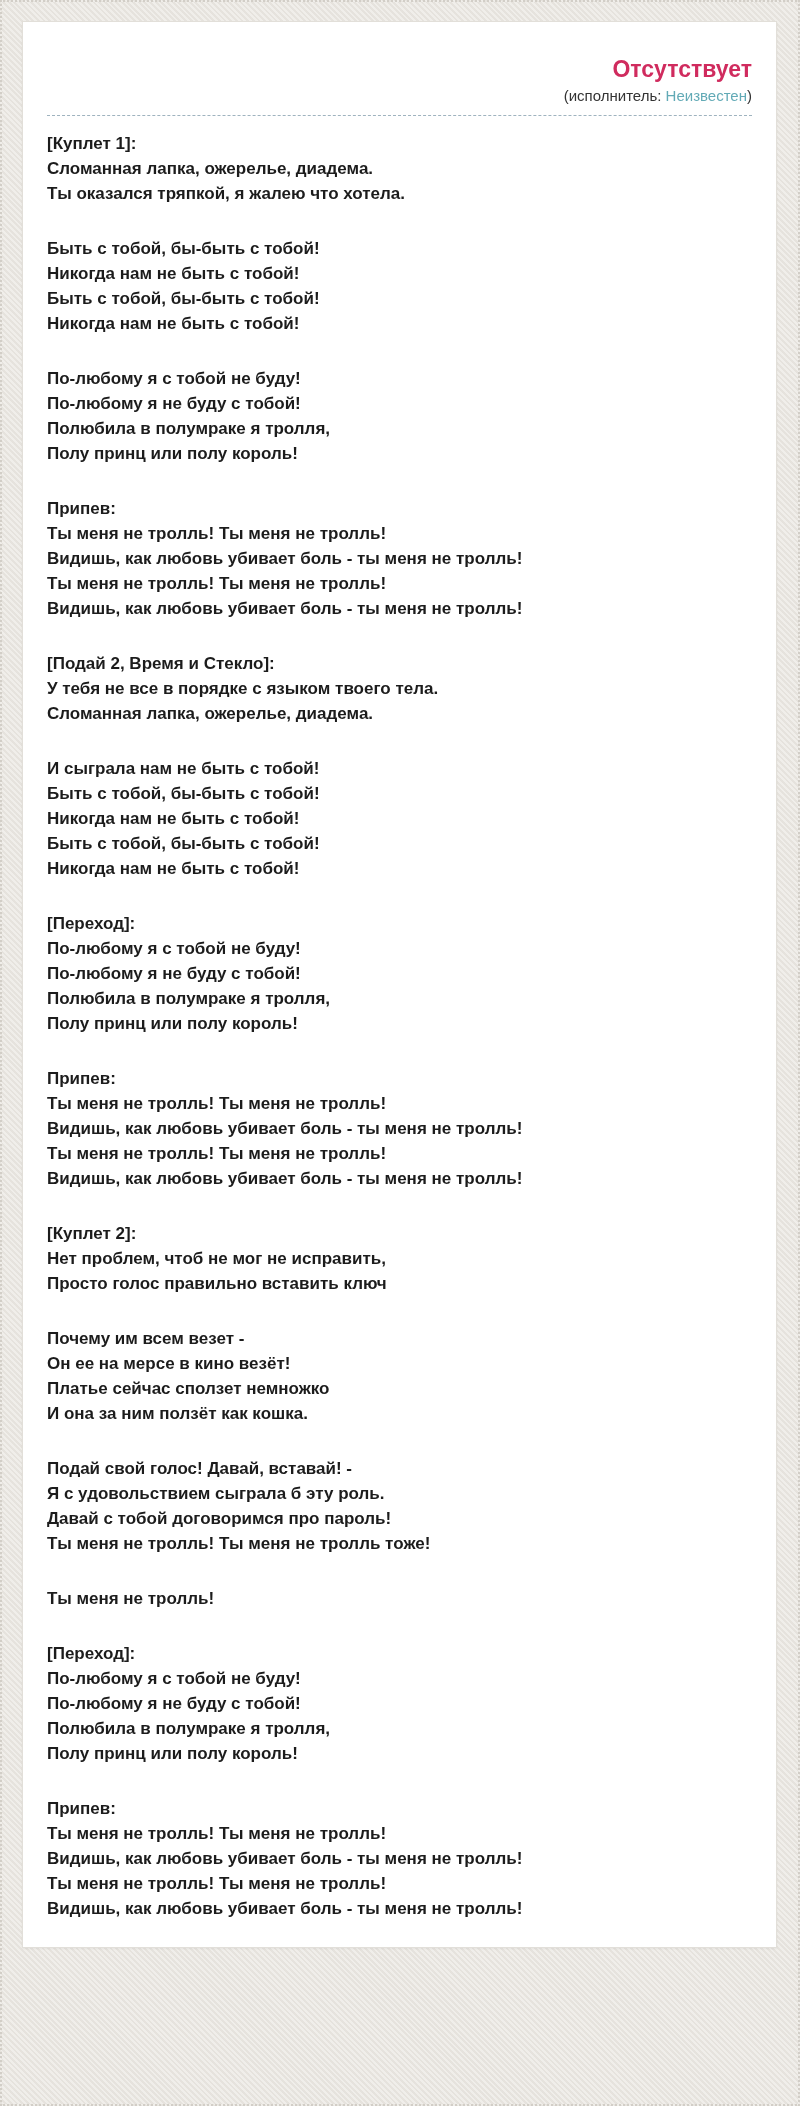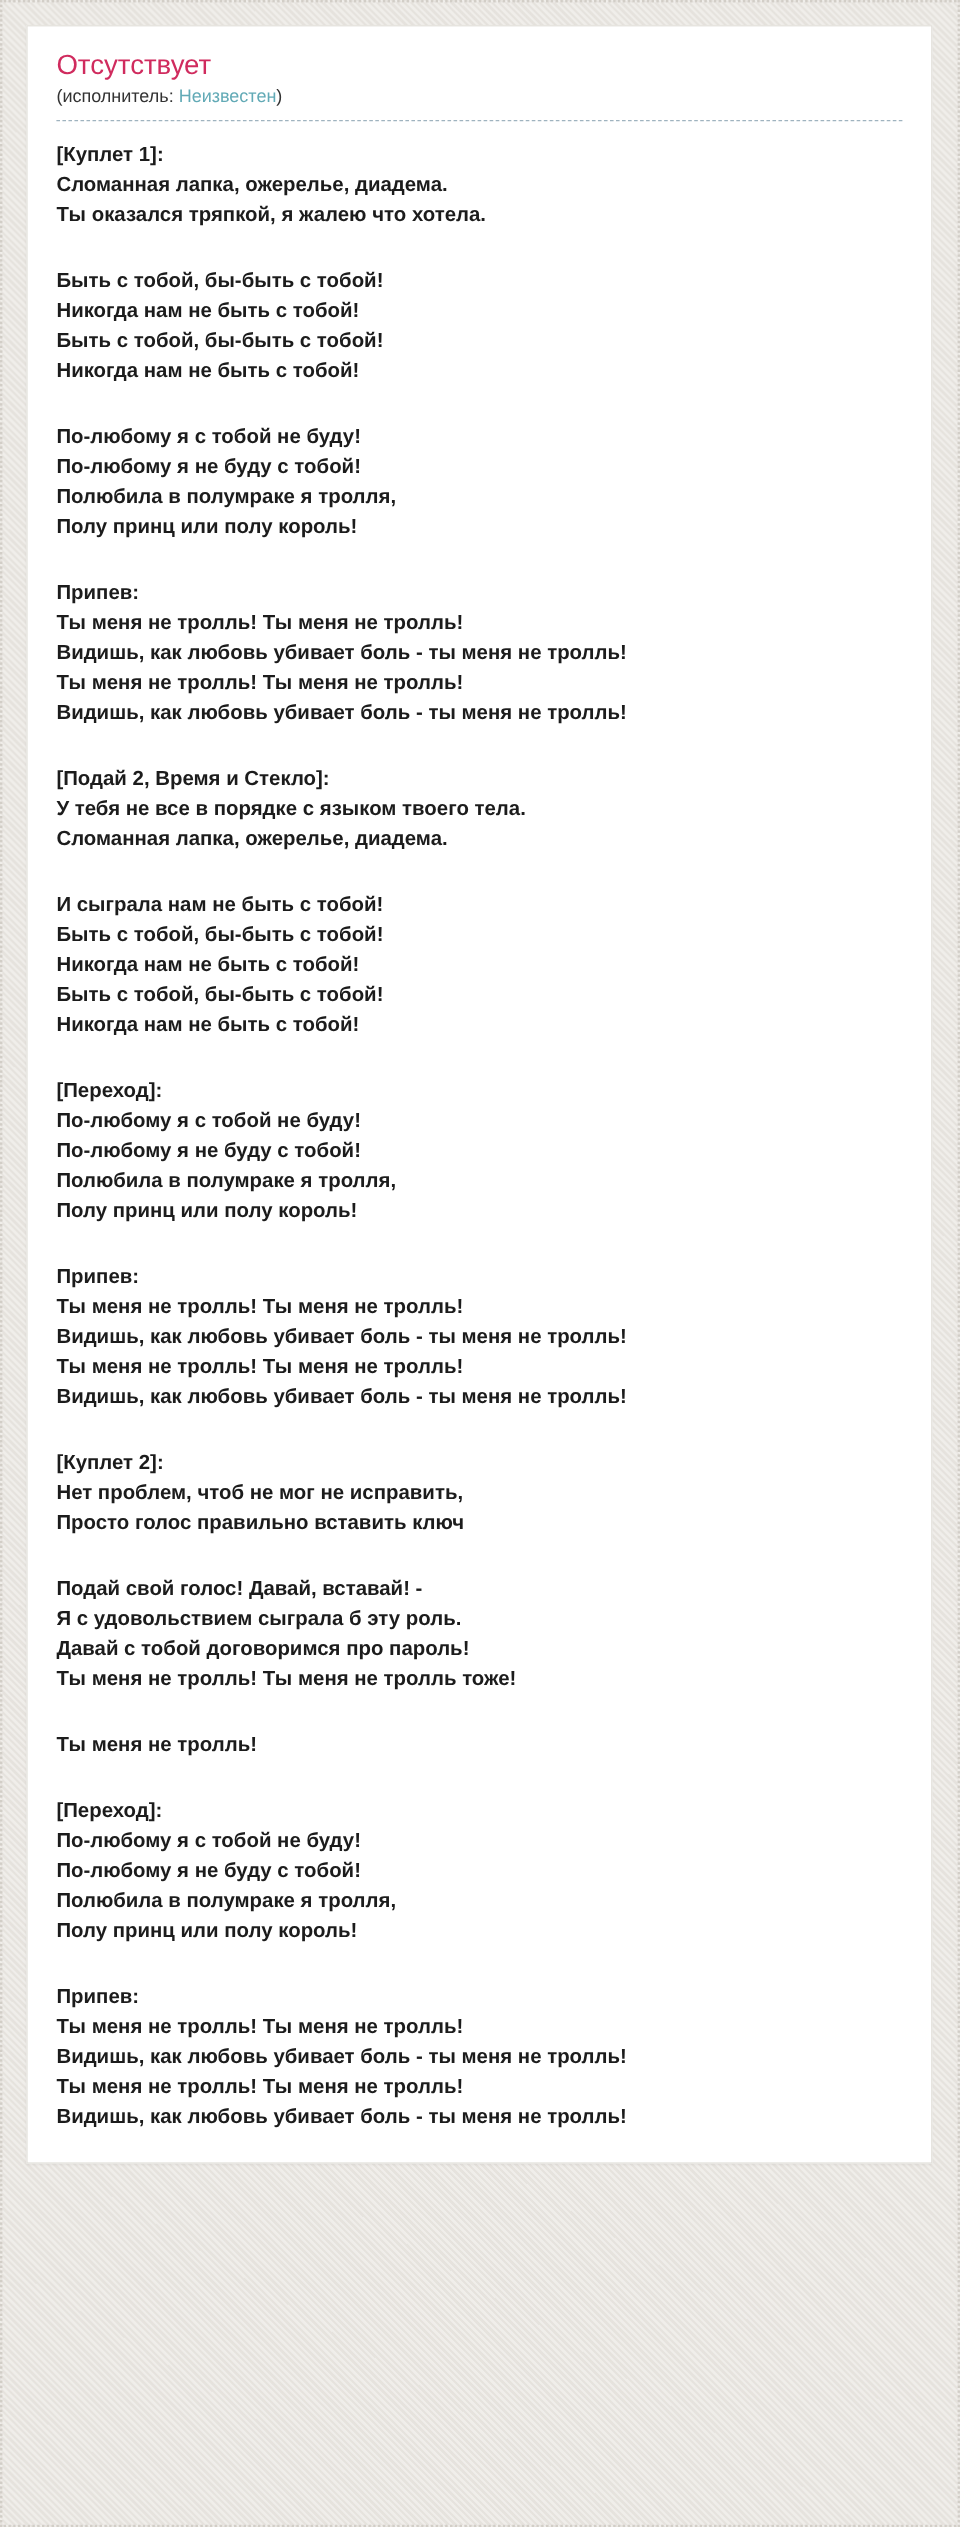--- a/index.html
+++ b/index.html
@@ -26,35 +26,37 @@
     border: 1px solid #e2dfd9;
     box-shadow: 0 1px 2px rgba(0,0,0,0.05);
     margin: 19px 21px 0 20px;
     padding: 10px 24px 26px 24px;
   }
   .song-header {
     border-bottom: 1px dashed #9fb3bf;
     padding-bottom: 9px;
   }
   h1.song-title {
-    margin: 9px 0 3px 0;
+    margin: 24px 0 3px 0;
     font-size: 23px;
     line-height: 27px;
-    font-weight: 400;
+    font-weight: 700;
+    text-align: right;
   }
   a.title-link {
     color: #d02b5e;
     text-decoration: none;
     cursor: pointer;
   }
   .artist-line {
     margin: 0;
     font-size: 15px;
     line-height: 20px;
     color: #333333;
+    text-align: right;
   }
   a.artist-link {
     color: #62aab6;
     text-decoration: none;
     cursor: pointer;
   }
   .lyrics {
     margin-top: 15px;
     color: #1c1c1c;
     font-size: 17px;
@@ -82,20 +84,21 @@
     <div class="lyrics">
         <p class="stanza"><span>[Куплет 1]:</span><br><span>Сломанная лапка, ожерелье, диадема.</span><br><span>Ты оказался тряпкой, я жалею что хотела.</span></p>
         <p class="stanza"><span>Быть с тобой, бы-быть с тобой!</span><br><span>Никогда нам не быть с тобой!</span><br><span>Быть с тобой, бы-быть с тобой!</span><br><span>Никогда нам не быть с тобой!</span></p>
         <p class="stanza"><span>По-любому я с тобой не буду!</span><br><span>По-любому я не буду с тобой!</span><br><span>Полюбила в полумраке я тролля,</span><br><span>Полу принц или полу король!</span></p>
         <p class="stanza"><span>Припев:</span><br><span>Ты меня не тролль! Ты меня не тролль!</span><br><span>Видишь, как любовь убивает боль - ты меня не тролль!</span><br><span>Ты меня не тролль! Ты меня не тролль!</span><br><span>Видишь, как любовь убивает боль - ты меня не тролль!</span></p>
         <p class="stanza"><span>[Подай 2, Время и Стекло]:</span><br><span>У тебя не все в порядке с языком твоего тела.</span><br><span>Сломанная лапка, ожерелье, диадема.</span></p>
         <p class="stanza"><span>И сыграла нам не быть с тобой!</span><br><span>Быть с тобой, бы-быть с тобой!</span><br><span>Никогда нам не быть с тобой!</span><br><span>Быть с тобой, бы-быть с тобой!</span><br><span>Никогда нам не быть с тобой!</span></p>
         <p class="stanza"><span>[Переход]:</span><br><span>По-любому я с тобой не буду!</span><br><span>По-любому я не буду с тобой!</span><br><span>Полюбила в полумраке я тролля,</span><br><span>Полу принц или полу король!</span></p>
         <p class="stanza"><span>Припев:</span><br><span>Ты меня не тролль! Ты меня не тролль!</span><br><span>Видишь, как любовь убивает боль - ты меня не тролль!</span><br><span>Ты меня не тролль! Ты меня не тролль!</span><br><span>Видишь, как любовь убивает боль - ты меня не тролль!</span></p>
         <p class="stanza"><span>[Куплет 2]:</span><br><span>Нет проблем, чтоб не мог не исправить,</span><br><span>Просто голос правильно вставить ключ</span><br></p>
+        <p class="stanza"><span>Почему им всем везет -</span><br><span>Он ее на мерсе в кино везёт!</span><br><span>Платье сейчас сползет немножко</span><br><span>И она за ним ползёт как кошка.</span></p>
         <p class="stanza"><span>Подай свой голос! Давай, вставай! -</span><br><span>Я с удовольствием сыграла б эту роль.</span><br><span>Давай с тобой договоримся про пароль!</span><br><span>Ты меня не тролль! Ты меня не тролль тоже!</span></p>
         <p class="stanza"><span>Ты меня не тролль!</span></p>
         <p class="stanza"><span>[Переход]:</span><br><span>По-любому я с тобой не буду!</span><br><span>По-любому я не буду с тобой!</span><br><span>Полюбила в полумраке я тролля,</span><br><span>Полу принц или полу король!</span></p>
         <p class="stanza"><span>Припев:</span><br><span>Ты меня не тролль! Ты меня не тролль!</span><br><span>Видишь, как любовь убивает боль - ты меня не тролль!</span><br><span>Ты меня не тролль! Ты меня не тролль!</span><br><span>Видишь, как любовь убивает боль - ты меня не тролль!</span></p>
       </div>
 
   </div>
 </div>
 
 </body></html>

